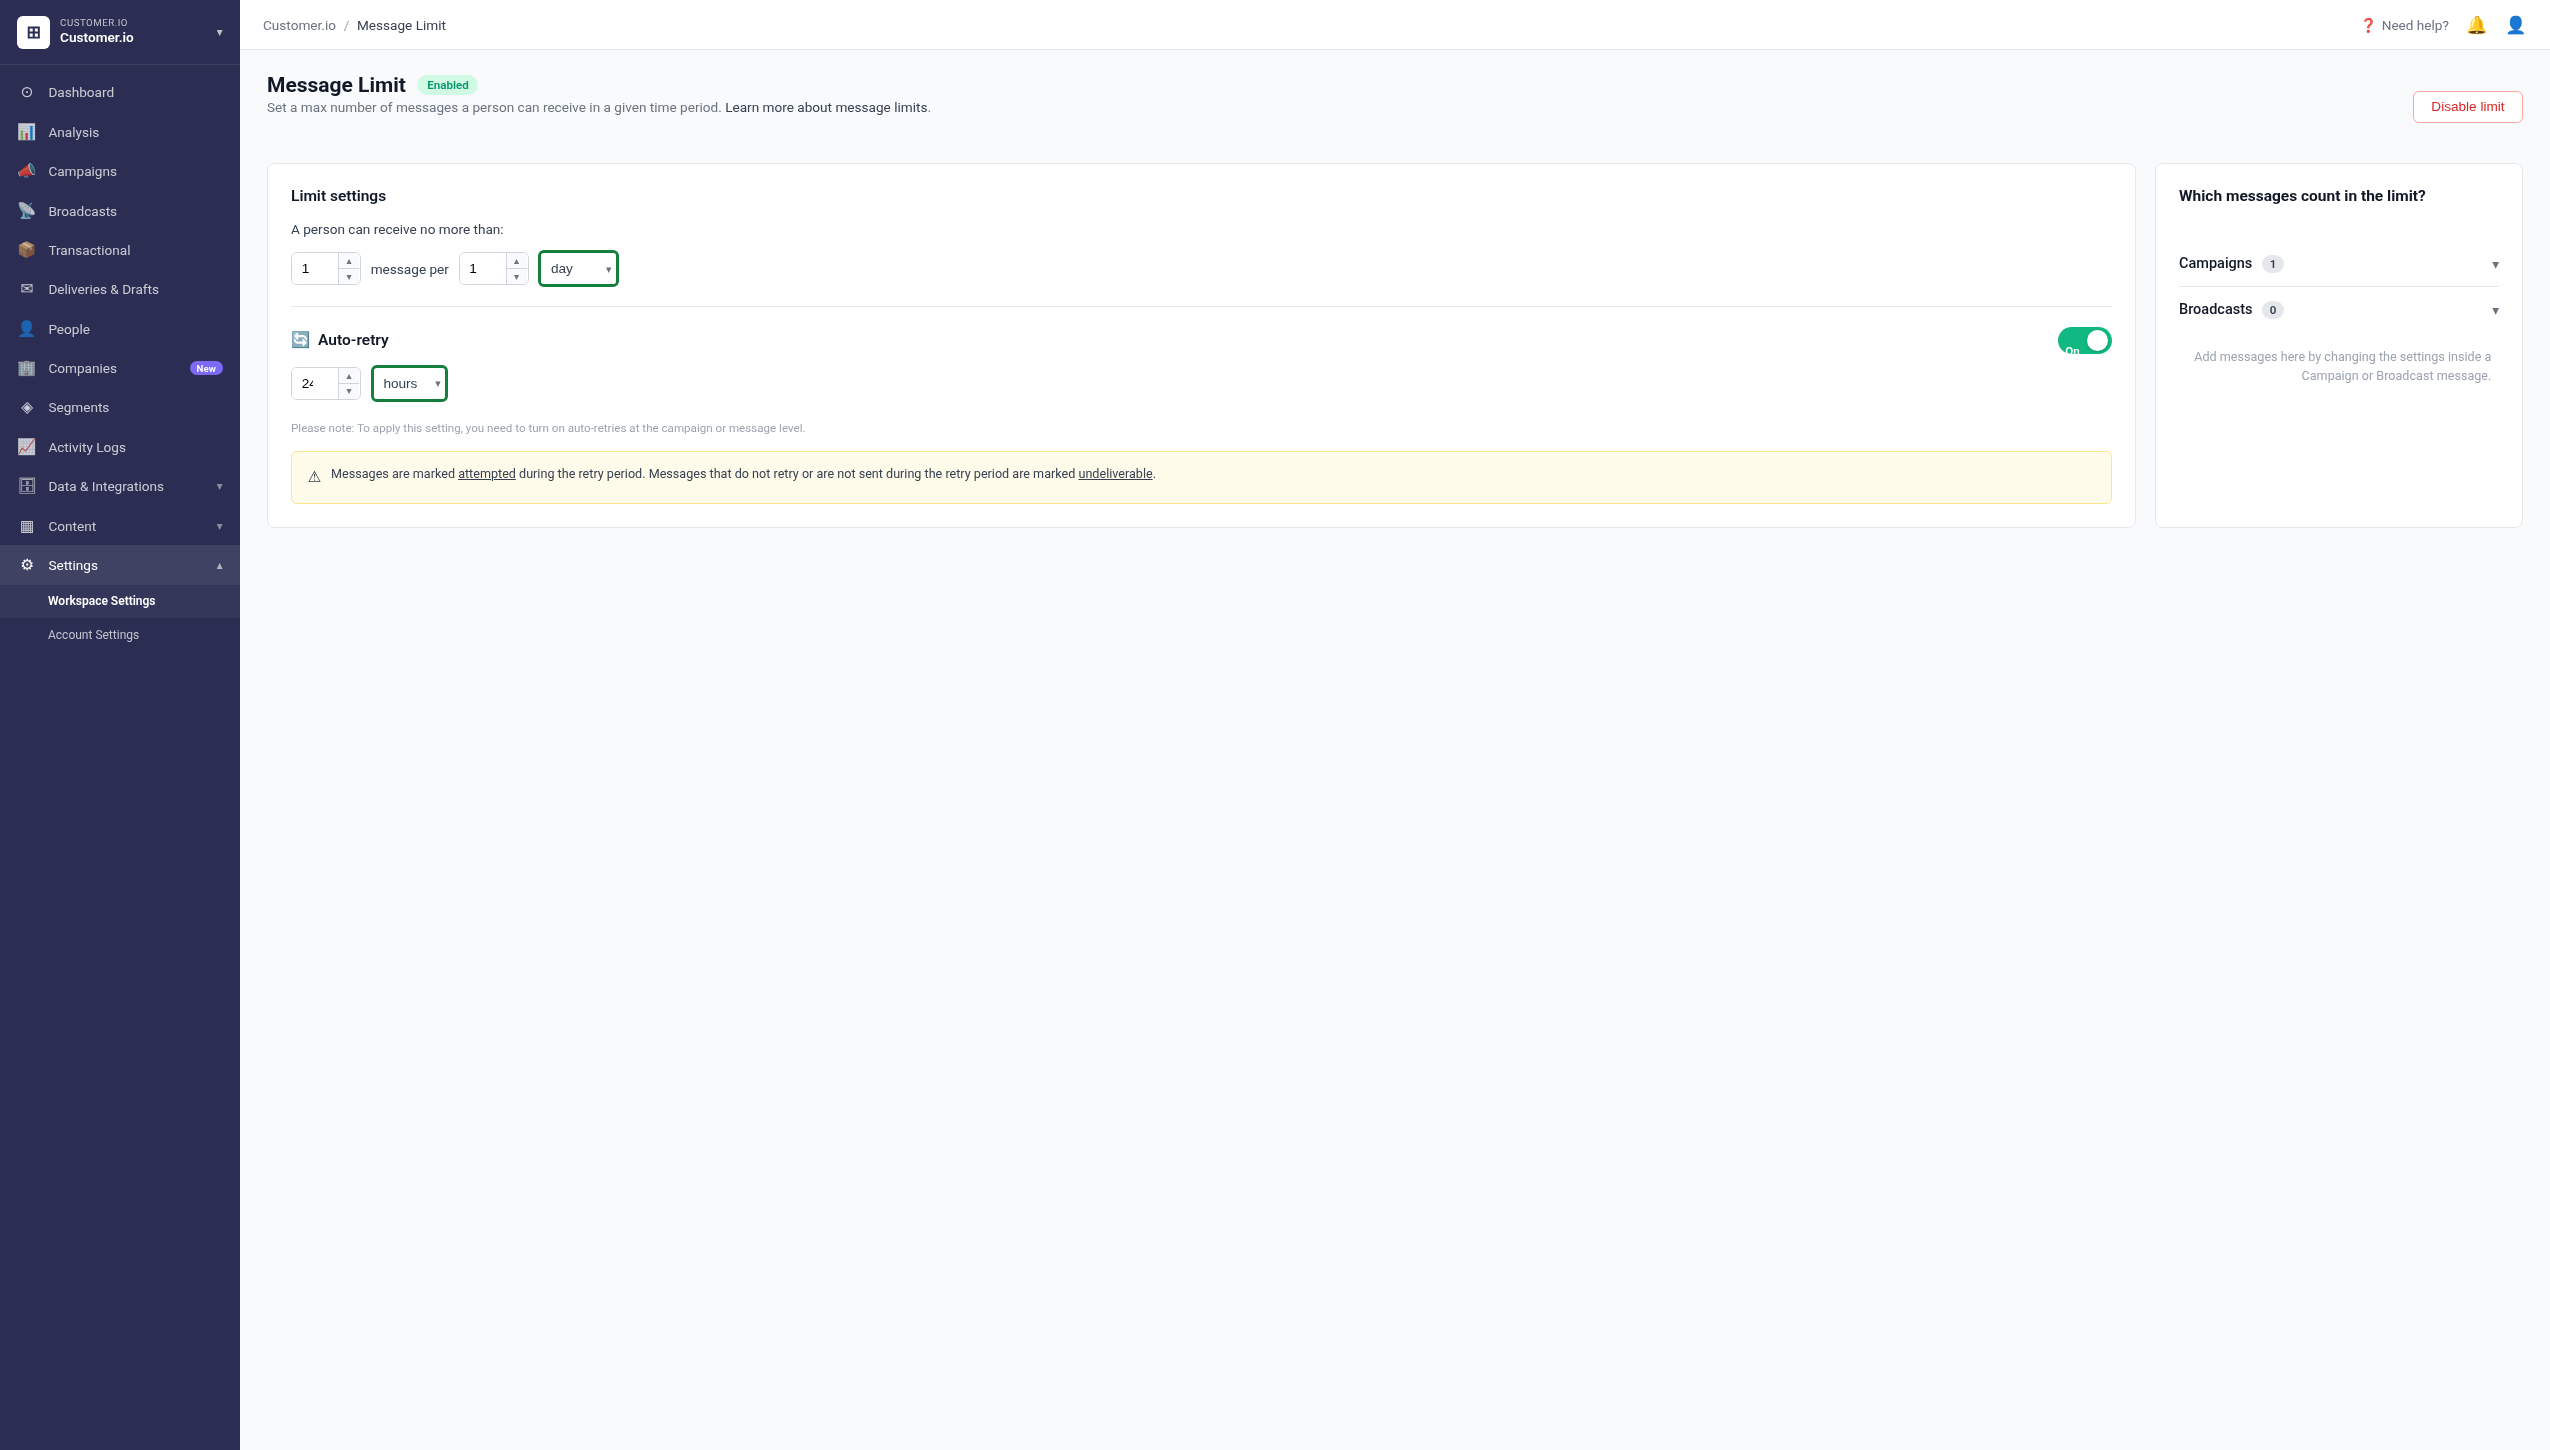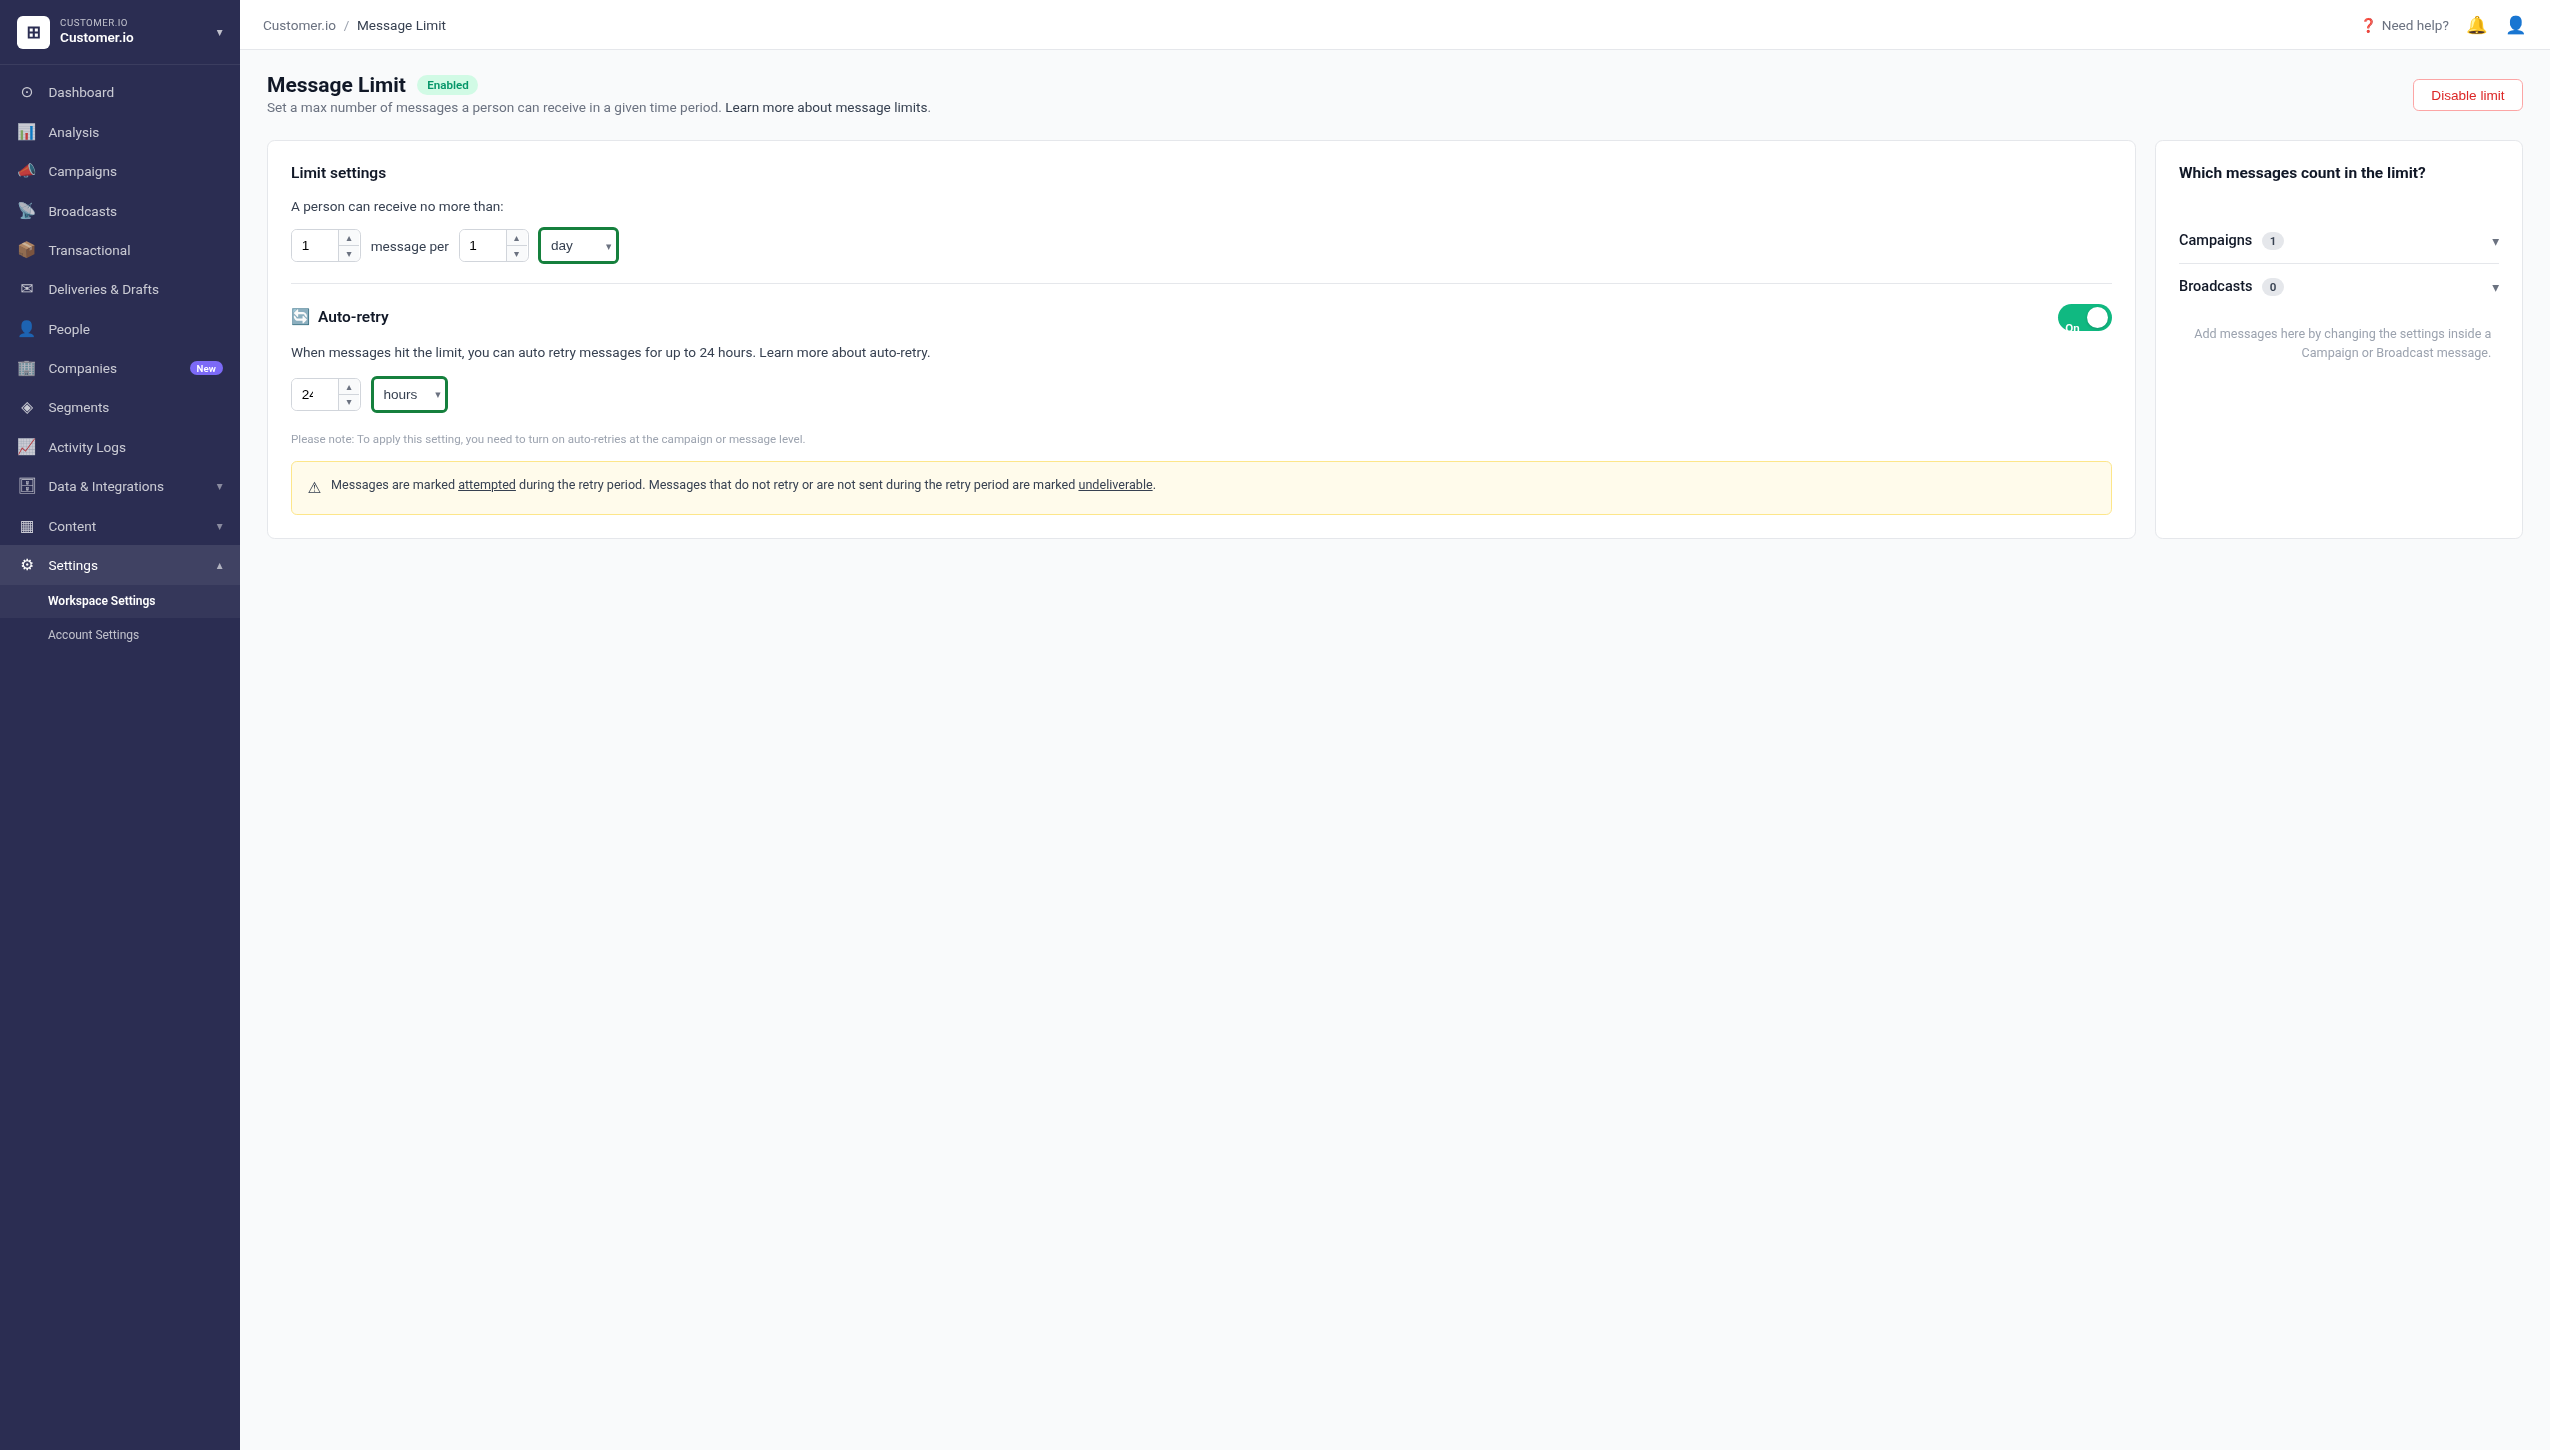--- a/index.html
+++ b/index.html
@@ -112,21 +112,21 @@
       margin-bottom: 23px;
     }
     .page-title-row { display: flex; align-items: center; gap: 11.6px; }
     .page-title { font-size: 21px; font-weight: 700; color: #111827; }
     .enabled-badge {
       background: #d1fae5; color: #059669;
       font-size: 11.6px; font-weight: 600;
       padding: 2.9px 9.7px; border-radius: 11.6px;
     }
     .page-subtitle {
-      font-size: 13.6px; color: #6b7280; line-height: 1.5;
+      font-size: 13.6px; color: #6b7280; margin-bottom: 23px; line-height: 1.5;
     }
     .page-subtitle a { color: #374151; }
 
     .disable-btn {
       background: #fff;
       color: #dc2626;
       border: 1px solid #fca5a5;
       padding: 7.7px 17.4px;
       border-radius: 5.8px;
       font-size: 13.6px;
@@ -434,24 +434,20 @@
             <span class="section-title">Auto-retry</span>
           </div>
           <label class="toggle">
             <input type="checkbox" checked="" style="">
             <div class="toggle-slider">
               <span class="toggle-label">On</span>
             </div>
           </label>
         </div>
 
-        <p class="section-desc">
-          <span>When messages hit the limit, you can auto retry messages for up to 24 hours.</span>
-          <a>Learn more about auto-retry</a>.
-        </p>
 
 
         <div class="limit-row">
           <div class="num-input-wrap">
             <input class="num-input" type="number" value="24" style="">
             <div class="num-spinners">
               <button class="num-spinner">▲</button>
               <button class="num-spinner">▼</button>
             </div>
           </div>

